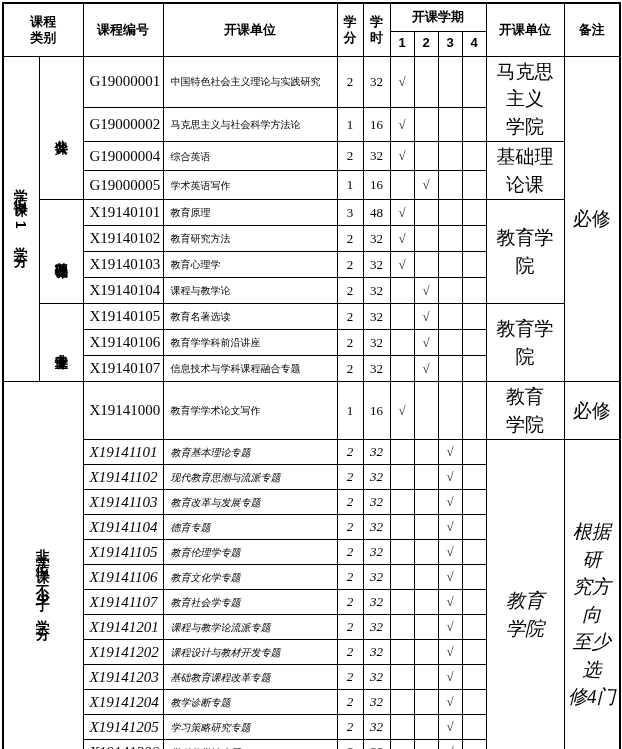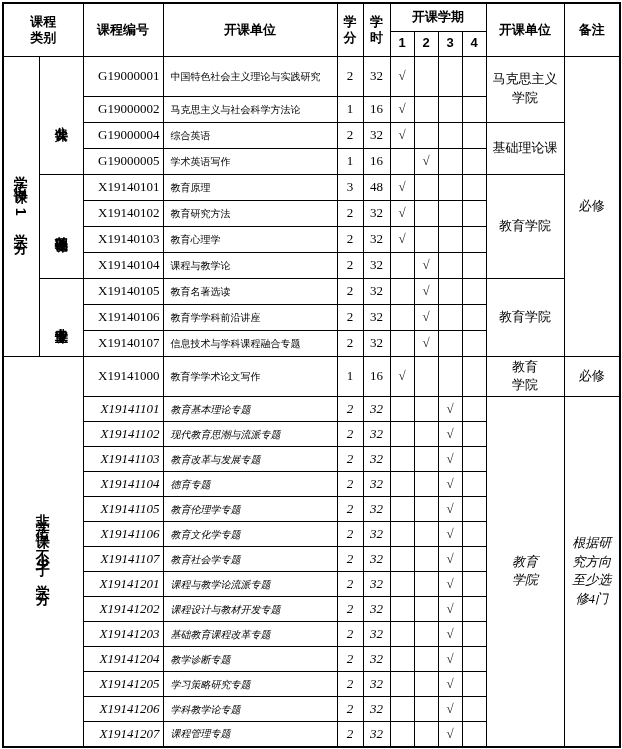--- a/index.html
+++ b/index.html
@@ -31,39 +31,39 @@
   .course-table th {
     font-family: "Liberation Sans", sans-serif;
     font-weight: bold;
     font-size: 13px;
     text-align: center;
     white-space: pre-line;
     line-height: 1.25;
     padding: 1px 1px;
   }
   td.code {
-    font-size: 13px;
-    text-align: right;
+    font-size: 15px;
+    text-align: left;
     padding-left: 6px;
     white-space: nowrap;
   }
   td.name {
     font-size: 10px;
     text-align: left;
     padding-left: 7px;
     line-height: 1.3;
   }
   td.num {
     font-size: 13px;
     text-align: center;
     padding: 1px 0;
   }
   td.sem { color: #222; }
   td.unit, td.note {
-    font-size: 13px;
+    font-size: 19px;
     text-align: center;
     white-space: pre-line;
     line-height: 1.45;
   }
   td.vcell { text-align: center; padding: 0; }
   .vtext {
     display: inline-block;
     writing-mode: vertical-rl;
     text-orientation: mixed;
     font-family: "Liberation Sans", sans-serif;

